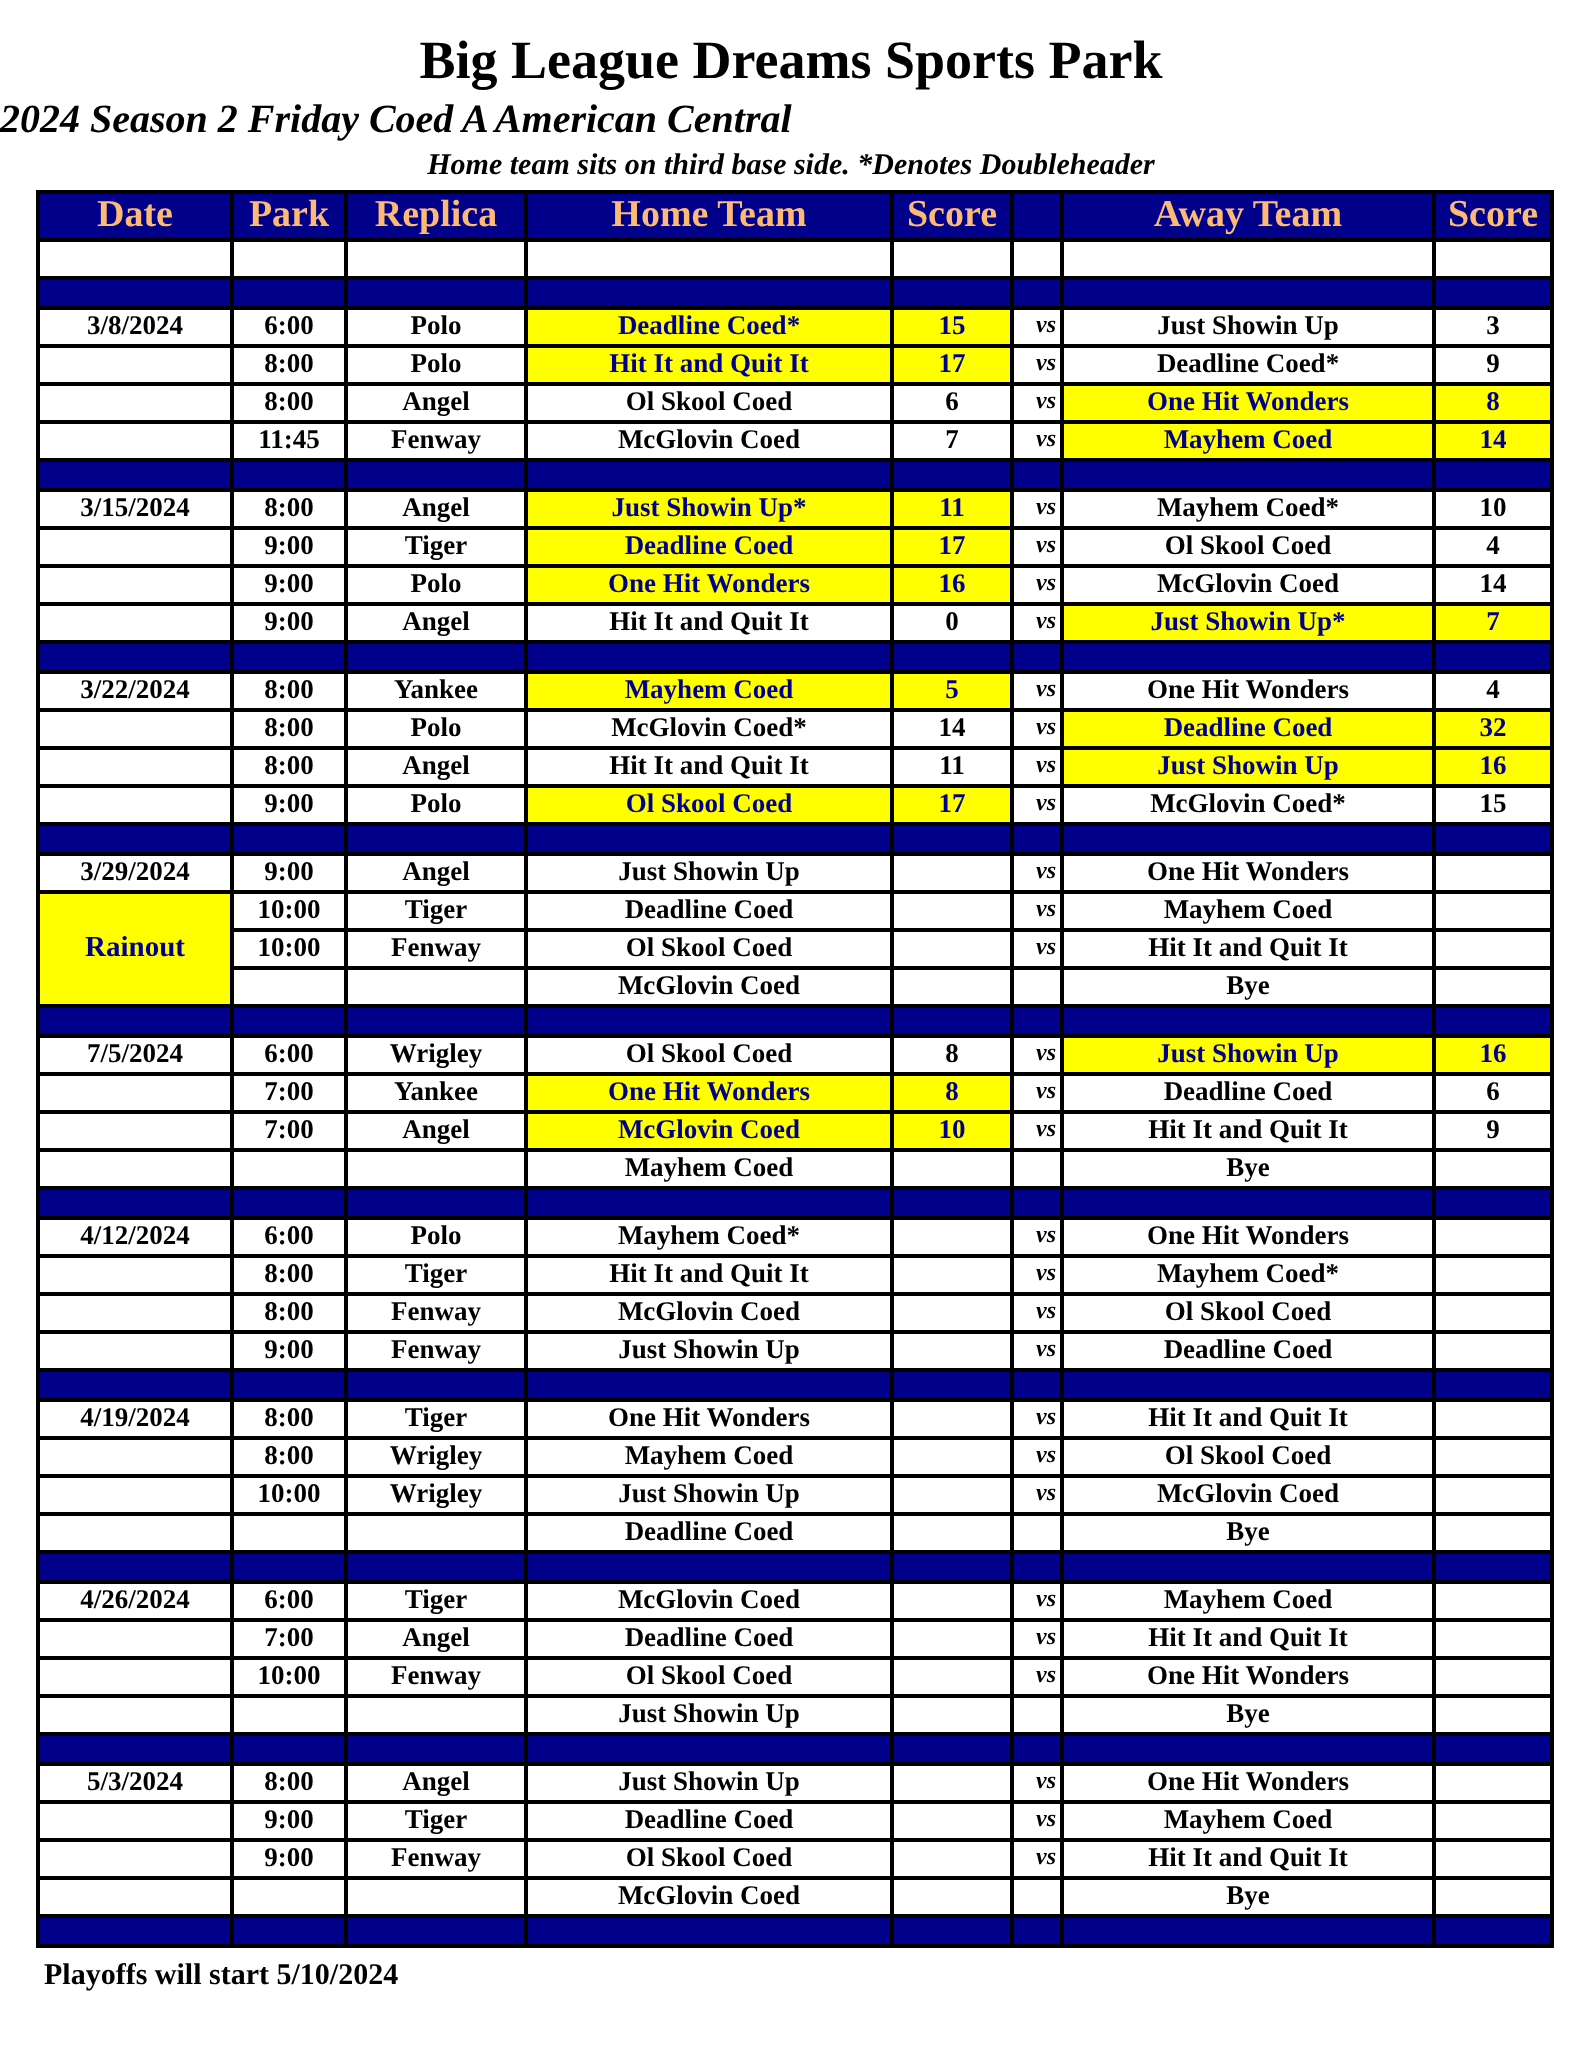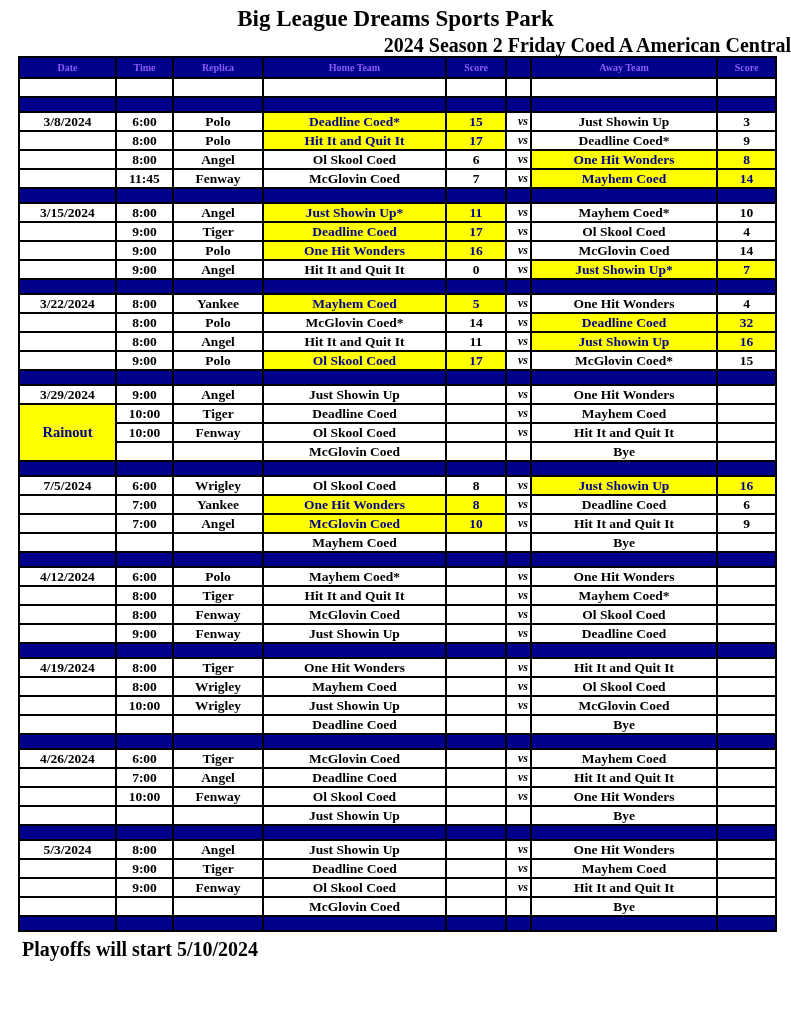--- a/index.html
+++ b/index.html
@@ -1,56 +1,57 @@
 <!DOCTYPE html>
 <html style="--navy: #00008B; --yellow: #FFFF00;"><head>
 <meta charset="utf-8">
 <style>
   html, body { margin:0; padding:0; }
   body {
     width:791px; height:1024px; background:#ffffff; color:#000;
     font-family:"Liberation Serif", serif; overflow:hidden;
   }
-  .title    { margin:6px 0 0; text-align:center; font-size:23px; font-weight:700; line-height:1.1; }
-  .subtitle { margin:3px 0 0;  text-align:right; font-size:20px; font-weight:700; line-height:1.1; }
+  .title    { margin:16px 0 0; text-align:center; font-size:27px; font-weight:700; line-height:1.1; }
+  .subtitle { margin:3px 0 0;  text-align:left; font-size:20px; font-weight:700; line-height:1.1;font-style:italic; }
   .note     { margin:4px 0 3px; text-align:center; font-size:15px; font-weight:700; font-style:italic; }
   table { border-collapse:collapse; table-layout:fixed; margin-left:18px; width:757px; }
   th, td {
     border:2px solid #000; padding:0 2px; text-align:center; font-weight:700;
     font-size:13.5px; height:17px; line-height:1.15; white-space:nowrap; overflow:hidden;
   }
-  th { background:var(--navy,#00008B); color:#8b5cf6; font-size:10px; height:19px; }
+  th { background:var(--navy,#00008B); color:#fdba74; font-size:19px; height:19px; }
   tr.sep td { background:var(--navy,#00008B); height:13px; }
   td.hl { background:var(--yellow,#FFFF00); color:var(--navy,#00008B); }
   td.rainout { font-size:14.5px; }
   td.vs { font-style:italic; font-size:12px;text-align:right; }
-  .footer { margin:6px 0 0 22px; font-size:20px; font-weight:700; }
+  .footer { margin:6px 0 0 22px; font-size:15px; font-weight:700; }
 </style>
 </head>
 <body>
 
 <div class="page">
   <h1 class="title">Big League Dreams Sports Park</h1>
   <h2 class="subtitle">2024 Season 2 Friday Coed A American Central</h2>
+  <div class="note">Home team sits on third base side.  *Denotes Doubleheader</div>
 
   <table>
     <colgroup>
       <col style="width:97px">
         <col style="width:57px">
         <col style="width:90px">
         <col style="width:183px">
       <col style="width:60px">
         <col style="width:25px">
         <col style="width:186px">
         <col style="width:59px">
     </colgroup>
     <thead>
       <tr>
         <th>Date</th>
-        <th>Time</th>
+        <th>Park</th>
         <th>Replica</th>
         <th>Home Team</th>
         <th>Score</th>
         <th></th>
         <th>Away Team</th>
         <th>Score</th>
       </tr>
     </thead>
     <tbody>
         <tr>

